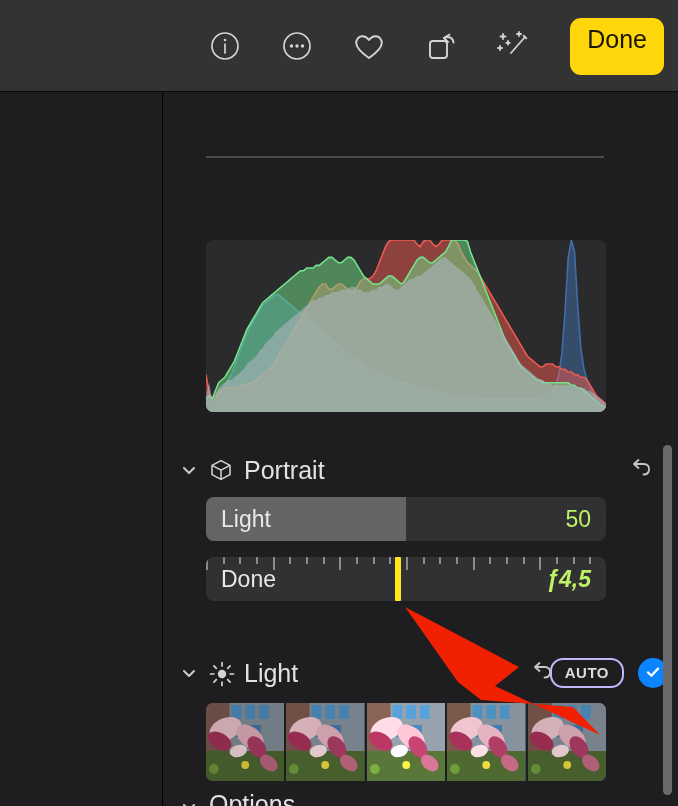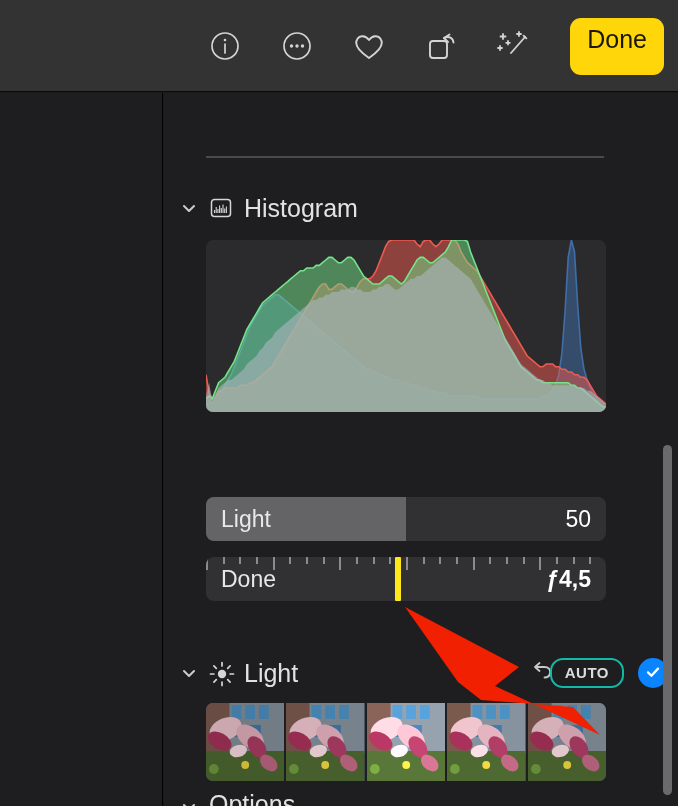--- a/index.html
+++ b/index.html
@@ -100,34 +100,34 @@
   .slider-fill {
     position: absolute; left: 0; top: 0; height: 100%;
     background: #646466;
   }
   .slider-name {
     position: absolute; left: 15px; top: 50%; transform: translateY(-50%);
     font-size: 23px; color: #e8e8e8;
   }
   .slider-val {
     position: absolute; right: 15px; top: 50%; transform: translateY(-50%);
-    font-size: 23px; color: #ffffff;
-  }
-  .slider-val.ital { font-weight: 700; }
+    font-size: 23px; color: #bef264;
+  }
+  .slider-val.ital { font-style: italic; font-weight: 700; }
   .ticks { position: absolute; left: 0; top: 0; width: 100%; height: 16px; }
   .tick { position: absolute; top: 0; width: 2px; background: #8b8b8d; }
   .knob {
     position: absolute; top: 0; width: 6px; height: 100%;
     background: #ffe819; border-radius: 1px;
   }
 
   
   .auto-pill {
     position: absolute; top: 50%; transform: translateY(-50%);
-    border: 2px solid #14b8a6; border-radius: 13px;
+    border: 2px solid #c4b5fd; border-radius: 13px;
     color: #dcdcdc; font-size: 15px; font-weight: 600;
     padding: 4px 13px 5px; letter-spacing: 0.5px; background: transparent;
     font-family: "Liberation Sans", sans-serif;
   }
   .check-btn {
     position: absolute; top: 50%; transform: translateY(-50%);
     width: 30px; height: 30px; border-radius: 50%;
     background: #0a84ff; display: flex; align-items: center; justify-content: center;
     border: none; cursor: pointer;
   }
@@ -216,49 +216,56 @@
       <button class="done-btn">Done</button>
     </div>
   </div>
 
   <div class="left-pane"></div>
 
   <div class="panel">
 
     <div class="adjust-rule"></div>
 
-    <div class="sec-head" style="top:98px;">
-      <span class="chev">
-        <svg width="18" height="18" viewBox="0 0 18 18" fill="none" stroke="currentColor" stroke-width="2.1" stroke-linecap="round" stroke-linejoin="round">
-            <path d="M4 7 L9 12 L14 7"></path>
-          </svg>
-      </span>
-      <span class="sec-icon">
-        <svg width="24" height="24" viewBox="0 0 24 24" fill="none" stroke="currentColor" stroke-width="1.5">
-          <rect x="2.5" y="3.5" width="19" height="17" rx="3"></rect>
-          <path d="M5.5 17 v-3 M7.2 17 v-6 M8.9 17 v-4 M10.6 17 v-7.5 M12.3 17 v-5 M14 17 v-8.5 M15.7 17 v-4.5 M17.4 17 v-6.5" stroke-width="1.1"></path>
-        </svg>
-      </span>
-      <span class="sec-label">Histogram</span>
-    </div>
 
     <div class="histo-box">
       <svg viewBox="0 0 400 172" preserveAspectRatio="none">
         <g id="histogram-paths">
             <path d="M0.0 164.0 L3.1 161.3 L6.3 164.0 L9.4 158.7 L12.6 153.3 L15.7 150.7 L18.9 145.3 L22.0 140.0 L25.2 134.7 L28.3 126.7 L31.5 118.7 L34.6 110.7 L37.8 102.7 L40.9 94.7 L44.1 86.7 L47.2 81.4 L50.4 76.0 L53.5 70.7 L56.7 65.4 L59.8 62.7 L63.0 60.0 L66.1 57.4 L69.3 54.7 L72.4 54.7 L75.6 57.4 L78.7 60.0 L81.9 62.7 L85.0 65.4 L88.2 68.0 L91.3 70.7 L94.5 73.4 L97.6 76.0 L100.8 78.7 L103.9 81.4 L107.1 84.0 L110.2 86.7 L113.4 89.4 L116.5 92.0 L119.7 94.7 L122.8 97.4 L126.0 100.0 L129.1 102.7 L132.3 105.3 L135.4 108.0 L138.6 110.7 L141.7 113.3 L144.9 116.0 L148.0 118.7 L151.2 121.3 L154.3 124.0 L157.5 126.7 L160.6 129.3 L163.8 129.3 L166.9 132.0 L170.1 132.0 L173.2 134.7 L176.4 134.7 L179.5 137.3 L182.7 137.3 L185.8 140.0 L189.0 140.0 L192.1 140.0 L195.3 142.7 L198.4 142.7 L201.6 142.7 L204.7 145.3 L207.9 145.3 L211.0 145.3 L214.2 148.0 L217.3 148.0 L220.5 148.0 L223.6 150.7 L226.8 150.7 L229.9 150.7 L233.1 153.3 L236.2 153.3 L239.4 153.3 L242.5 156.0 L245.7 156.0 L248.8 156.0 L252.0 156.0 L255.1 156.0 L258.3 156.0 L261.4 156.0 L264.6 156.0 L267.7 156.0 L270.9 156.0 L274.0 158.7 L277.2 158.7 L280.3 158.7 L283.5 158.7 L286.6 158.7 L289.8 158.7 L292.9 158.7 L296.1 158.7 L299.2 158.7 L302.4 158.7 L305.5 158.7 L308.7 158.7 L311.8 158.7 L315.0 158.7 L318.1 158.7 L321.3 158.7 L324.4 158.7 L327.6 158.7 L330.7 158.7 L333.9 158.7 L337.0 156.0 L340.2 156.0 L343.3 153.3 L346.5 150.7 L349.6 145.3 L352.8 134.7 L355.9 113.3 L359.1 70.7 L362.2 17.4 L365.4 0.0 L368.5 12.0 L371.7 65.4 L374.8 108.0 L378.0 129.3 L381.1 140.0 L384.3 148.0 L387.4 153.3 L390.6 158.7 L393.7 161.3 L396.9 164.0 L400.0 166.7 L400 172 L0 172 Z" fill="#3f6ea8" fill-opacity="0.50"></path>
             <path d="M0.0 164.0 L3.1 161.3 L6.3 164.0 L9.4 158.7 L12.6 153.3 L15.7 150.7 L18.9 145.3 L22.0 140.0 L25.2 134.7 L28.3 126.7 L31.5 118.7 L34.6 110.7 L37.8 102.7 L40.9 94.7 L44.1 86.7 L47.2 81.4 L50.4 76.0 L53.5 70.7 L56.7 65.4 L59.8 62.7 L63.0 60.0 L66.1 57.4 L69.3 54.7 L72.4 54.7 L75.6 57.4 L78.7 60.0 L81.9 62.7 L85.0 65.4 L88.2 68.0 L91.3 70.7 L94.5 73.4 L97.6 76.0 L100.8 78.7 L103.9 81.4 L107.1 84.0 L110.2 86.7 L113.4 89.4 L116.5 92.0 L119.7 94.7 L122.8 97.4 L126.0 100.0 L129.1 102.7 L132.3 105.3 L135.4 108.0 L138.6 110.7 L141.7 113.3 L144.9 116.0 L148.0 118.7 L151.2 121.3 L154.3 124.0 L157.5 126.7 L160.6 129.3 L163.8 129.3 L166.9 132.0 L170.1 132.0 L173.2 134.7 L176.4 134.7 L179.5 137.3 L182.7 137.3 L185.8 140.0 L189.0 140.0 L192.1 140.0 L195.3 142.7 L198.4 142.7 L201.6 142.7 L204.7 145.3 L207.9 145.3 L211.0 145.3 L214.2 148.0 L217.3 148.0 L220.5 148.0 L223.6 150.7 L226.8 150.7 L229.9 150.7 L233.1 153.3 L236.2 153.3 L239.4 153.3 L242.5 156.0 L245.7 156.0 L248.8 156.0 L252.0 156.0 L255.1 156.0 L258.3 156.0 L261.4 156.0 L264.6 156.0 L267.7 156.0 L270.9 156.0 L274.0 158.7 L277.2 158.7 L280.3 158.7 L283.5 158.7 L286.6 158.7 L289.8 158.7 L292.9 158.7 L296.1 158.7 L299.2 158.7 L302.4 158.7 L305.5 158.7 L308.7 158.7 L311.8 158.7 L315.0 158.7 L318.1 158.7 L321.3 158.7 L324.4 158.7 L327.6 158.7 L330.7 158.7 L333.9 158.7 L337.0 156.0 L340.2 156.0 L343.3 153.3 L346.5 150.7 L349.6 145.3 L352.8 134.7 L355.9 113.3 L359.1 70.7 L362.2 17.4 L365.4 0.0 L368.5 12.0 L371.7 65.4 L374.8 108.0 L378.0 129.3 L381.1 140.0 L384.3 148.0 L387.4 153.3 L390.6 158.7 L393.7 161.3 L396.9 164.0 L400.0 166.7" fill="none" stroke="#3f6ea8" stroke-width="1.6"></path>
             <path d="M0.0 134.7 L3.1 153.3 L6.3 158.7 L9.4 156.0 L12.6 150.7 L15.7 150.7 L18.9 148.0 L22.0 148.0 L25.2 148.0 L28.3 148.0 L31.5 148.0 L34.6 145.3 L37.8 145.3 L40.9 145.3 L44.1 142.7 L47.2 142.7 L50.4 140.0 L53.5 137.3 L56.7 134.7 L59.8 132.0 L63.0 129.3 L66.1 126.7 L69.3 121.3 L72.4 116.0 L75.6 110.7 L78.7 105.3 L81.9 100.0 L85.0 94.7 L88.2 89.4 L91.3 84.0 L94.5 78.7 L97.6 73.4 L100.8 68.0 L103.9 62.7 L107.1 57.4 L110.2 52.0 L113.4 46.7 L116.5 44.0 L119.7 44.0 L122.8 49.4 L126.0 49.4 L129.1 46.7 L132.3 44.0 L135.4 44.0 L138.6 46.7 L141.7 49.4 L144.9 52.0 L148.0 52.0 L151.2 46.7 L154.3 41.4 L157.5 38.7 L160.6 38.7 L163.8 38.7 L166.9 36.0 L170.1 30.7 L173.2 22.7 L176.4 14.7 L179.5 6.7 L182.7 1.4 L185.8 0.0 L189.0 0.0 L192.1 0.0 L195.3 0.0 L198.4 0.0 L201.6 0.0 L204.7 0.0 L207.9 0.0 L211.0 4.0 L214.2 6.7 L217.3 1.4 L220.5 0.0 L223.6 0.0 L226.8 4.0 L229.9 6.7 L233.1 4.0 L236.2 0.0 L239.4 0.0 L242.5 0.0 L245.7 0.0 L248.8 0.0 L252.0 4.0 L255.1 12.0 L258.3 17.4 L261.4 22.7 L264.6 25.4 L267.7 28.0 L270.9 30.7 L274.0 36.0 L277.2 41.4 L280.3 46.7 L283.5 52.0 L286.6 57.4 L289.8 62.7 L292.9 68.0 L296.1 73.4 L299.2 78.7 L302.4 84.0 L305.5 89.4 L308.7 94.7 L311.8 100.0 L315.0 105.3 L318.1 110.7 L321.3 116.0 L324.4 118.7 L327.6 121.3 L330.7 124.0 L333.9 126.7 L337.0 126.7 L340.2 124.0 L343.3 124.0 L346.5 124.0 L349.6 126.7 L352.8 126.7 L355.9 129.3 L359.1 129.3 L362.2 132.0 L365.4 132.0 L368.5 134.7 L371.7 134.7 L374.8 137.3 L378.0 137.3 L381.1 140.0 L384.3 145.3 L387.4 150.7 L390.6 156.0 L393.7 158.7 L396.9 161.3 L400.0 164.0 L400 172 L0 172 Z" fill="#ef5a50" fill-opacity="0.50"></path>
             <path d="M0.0 134.7 L3.1 153.3 L6.3 158.7 L9.4 156.0 L12.6 150.7 L15.7 150.7 L18.9 148.0 L22.0 148.0 L25.2 148.0 L28.3 148.0 L31.5 148.0 L34.6 145.3 L37.8 145.3 L40.9 145.3 L44.1 142.7 L47.2 142.7 L50.4 140.0 L53.5 137.3 L56.7 134.7 L59.8 132.0 L63.0 129.3 L66.1 126.7 L69.3 121.3 L72.4 116.0 L75.6 110.7 L78.7 105.3 L81.9 100.0 L85.0 94.7 L88.2 89.4 L91.3 84.0 L94.5 78.7 L97.6 73.4 L100.8 68.0 L103.9 62.7 L107.1 57.4 L110.2 52.0 L113.4 46.7 L116.5 44.0 L119.7 44.0 L122.8 49.4 L126.0 49.4 L129.1 46.7 L132.3 44.0 L135.4 44.0 L138.6 46.7 L141.7 49.4 L144.9 52.0 L148.0 52.0 L151.2 46.7 L154.3 41.4 L157.5 38.7 L160.6 38.7 L163.8 38.7 L166.9 36.0 L170.1 30.7 L173.2 22.7 L176.4 14.7 L179.5 6.7 L182.7 1.4 L185.8 0.0 L189.0 0.0 L192.1 0.0 L195.3 0.0 L198.4 0.0 L201.6 0.0 L204.7 0.0 L207.9 0.0 L211.0 4.0 L214.2 6.7 L217.3 1.4 L220.5 0.0 L223.6 0.0 L226.8 4.0 L229.9 6.7 L233.1 4.0 L236.2 0.0 L239.4 0.0 L242.5 0.0 L245.7 0.0 L248.8 0.0 L252.0 4.0 L255.1 12.0 L258.3 17.4 L261.4 22.7 L264.6 25.4 L267.7 28.0 L270.9 30.7 L274.0 36.0 L277.2 41.4 L280.3 46.7 L283.5 52.0 L286.6 57.4 L289.8 62.7 L292.9 68.0 L296.1 73.4 L299.2 78.7 L302.4 84.0 L305.5 89.4 L308.7 94.7 L311.8 100.0 L315.0 105.3 L318.1 110.7 L321.3 116.0 L324.4 118.7 L327.6 121.3 L330.7 124.0 L333.9 126.7 L337.0 126.7 L340.2 124.0 L343.3 124.0 L346.5 124.0 L349.6 126.7 L352.8 126.7 L355.9 129.3 L359.1 129.3 L362.2 132.0 L365.4 132.0 L368.5 134.7 L371.7 134.7 L374.8 137.3 L378.0 137.3 L381.1 140.0 L384.3 145.3 L387.4 150.7 L390.6 156.0 L393.7 158.7 L396.9 161.3 L400.0 164.0" fill="none" stroke="#ef5a50" stroke-width="1.6"></path>
             <path d="M0.0 158.7 L3.1 156.0 L6.3 158.7 L9.4 150.7 L12.6 142.7 L15.7 140.0 L18.9 137.3 L22.0 132.0 L25.2 126.7 L28.3 121.3 L31.5 113.3 L34.6 105.3 L37.8 97.4 L40.9 89.4 L44.1 84.0 L47.2 78.7 L50.4 73.4 L53.5 68.0 L56.7 62.7 L59.8 60.0 L63.0 57.4 L66.1 54.7 L69.3 52.0 L72.4 49.4 L75.6 46.7 L78.7 44.0 L81.9 41.4 L85.0 38.7 L88.2 36.0 L91.3 33.4 L94.5 30.7 L97.6 30.7 L100.8 28.0 L103.9 28.0 L107.1 28.0 L110.2 25.4 L113.4 25.4 L116.5 22.7 L119.7 20.0 L122.8 17.4 L126.0 17.4 L129.1 20.0 L132.3 22.7 L135.4 22.7 L138.6 20.0 L141.7 17.4 L144.9 17.4 L148.0 20.0 L151.2 25.4 L154.3 30.7 L157.5 36.0 L160.6 38.7 L163.8 41.4 L166.9 44.0 L170.1 44.0 L173.2 44.0 L176.4 41.4 L179.5 38.7 L182.7 36.0 L185.8 36.0 L189.0 38.7 L192.1 41.4 L195.3 44.0 L198.4 41.4 L201.6 36.0 L204.7 30.7 L207.9 25.4 L211.0 20.0 L214.2 17.4 L217.3 17.4 L220.5 20.0 L223.6 22.7 L226.8 22.7 L229.9 20.0 L233.1 17.4 L236.2 14.7 L239.4 12.0 L242.5 6.7 L245.7 0.0 L248.8 0.0 L252.0 0.0 L255.1 0.0 L258.3 0.0 L261.4 1.4 L264.6 12.0 L267.7 20.0 L270.9 28.0 L274.0 36.0 L277.2 44.0 L280.3 52.0 L283.5 60.0 L286.6 68.0 L289.8 76.0 L292.9 84.0 L296.1 92.0 L299.2 100.0 L302.4 105.3 L305.5 110.7 L308.7 116.0 L311.8 121.3 L315.0 126.7 L318.1 129.3 L321.3 132.0 L324.4 134.7 L327.6 137.3 L330.7 140.0 L333.9 140.0 L337.0 142.7 L340.2 142.7 L343.3 142.7 L346.5 142.7 L349.6 142.7 L352.8 142.7 L355.9 142.7 L359.1 142.7 L362.2 142.7 L365.4 145.3 L368.5 145.3 L371.7 148.0 L374.8 148.0 L378.0 150.7 L381.1 153.3 L384.3 156.0 L387.4 158.7 L390.6 161.3 L393.7 164.0 L396.9 166.7 L400.0 166.7 L400 172 L0 172 Z" fill="#74e38a" fill-opacity="0.50"></path>
             <path d="M0.0 158.7 L3.1 156.0 L6.3 158.7 L9.4 150.7 L12.6 142.7 L15.7 140.0 L18.9 137.3 L22.0 132.0 L25.2 126.7 L28.3 121.3 L31.5 113.3 L34.6 105.3 L37.8 97.4 L40.9 89.4 L44.1 84.0 L47.2 78.7 L50.4 73.4 L53.5 68.0 L56.7 62.7 L59.8 60.0 L63.0 57.4 L66.1 54.7 L69.3 52.0 L72.4 49.4 L75.6 46.7 L78.7 44.0 L81.9 41.4 L85.0 38.7 L88.2 36.0 L91.3 33.4 L94.5 30.7 L97.6 30.7 L100.8 28.0 L103.9 28.0 L107.1 28.0 L110.2 25.4 L113.4 25.4 L116.5 22.7 L119.7 20.0 L122.8 17.4 L126.0 17.4 L129.1 20.0 L132.3 22.7 L135.4 22.7 L138.6 20.0 L141.7 17.4 L144.9 17.4 L148.0 20.0 L151.2 25.4 L154.3 30.7 L157.5 36.0 L160.6 38.7 L163.8 41.4 L166.9 44.0 L170.1 44.0 L173.2 44.0 L176.4 41.4 L179.5 38.7 L182.7 36.0 L185.8 36.0 L189.0 38.7 L192.1 41.4 L195.3 44.0 L198.4 41.4 L201.6 36.0 L204.7 30.7 L207.9 25.4 L211.0 20.0 L214.2 17.4 L217.3 17.4 L220.5 20.0 L223.6 22.7 L226.8 22.7 L229.9 20.0 L233.1 17.4 L236.2 14.7 L239.4 12.0 L242.5 6.7 L245.7 0.0 L248.8 0.0 L252.0 0.0 L255.1 0.0 L258.3 0.0 L261.4 1.4 L264.6 12.0 L267.7 20.0 L270.9 28.0 L274.0 36.0 L277.2 44.0 L280.3 52.0 L283.5 60.0 L286.6 68.0 L289.8 76.0 L292.9 84.0 L296.1 92.0 L299.2 100.0 L302.4 105.3 L305.5 110.7 L308.7 116.0 L311.8 121.3 L315.0 126.7 L318.1 129.3 L321.3 132.0 L324.4 134.7 L327.6 137.3 L330.7 140.0 L333.9 140.0 L337.0 142.7 L340.2 142.7 L343.3 142.7 L346.5 142.7 L349.6 142.7 L352.8 142.7 L355.9 142.7 L359.1 142.7 L362.2 142.7 L365.4 145.3 L368.5 145.3 L371.7 148.0 L374.8 148.0 L378.0 150.7 L381.1 153.3 L384.3 156.0 L387.4 158.7 L390.6 161.3 L393.7 164.0 L396.9 166.7 L400.0 166.7" fill="none" stroke="#74e38a" stroke-width="1.6"></path>
             <path d="M0.0 156.0 L3.1 142.7 L6.3 161.3 L9.4 156.0 L12.6 148.0 L15.7 145.3 L18.9 142.7 L22.0 140.0 L25.2 140.0 L28.3 137.3 L31.5 134.7 L34.6 132.0 L37.8 129.3 L40.9 124.0 L44.1 121.3 L47.2 118.7 L50.4 116.0 L53.5 110.7 L56.7 108.0 L59.8 102.7 L63.0 100.0 L66.1 97.4 L69.3 92.0 L72.4 89.4 L75.6 86.7 L78.7 84.0 L81.9 81.4 L85.0 78.7 L88.2 76.0 L91.3 73.4 L94.5 70.7 L97.6 68.0 L100.8 65.4 L103.9 62.7 L107.1 60.0 L110.2 60.0 L113.4 57.4 L116.5 57.4 L119.7 54.7 L122.8 54.7 L126.0 52.0 L129.1 52.0 L132.3 52.0 L135.4 49.4 L138.6 49.4 L141.7 49.4 L144.9 46.7 L148.0 46.7 L151.2 49.4 L154.3 49.4 L157.5 52.0 L160.6 52.0 L163.8 52.0 L166.9 49.4 L170.1 49.4 L173.2 46.7 L176.4 46.7 L179.5 44.0 L182.7 44.0 L185.8 46.7 L189.0 49.4 L192.1 49.4 L195.3 46.7 L198.4 44.0 L201.6 41.4 L204.7 38.7 L207.9 38.7 L211.0 36.0 L214.2 36.0 L217.3 33.4 L220.5 30.7 L223.6 28.0 L226.8 25.4 L229.9 22.7 L233.1 20.0 L236.2 17.4 L239.4 17.4 L242.5 20.0 L245.7 22.7 L248.8 25.4 L252.0 28.0 L255.1 30.7 L258.3 33.4 L261.4 36.0 L264.6 38.7 L267.7 44.0 L270.9 49.4 L274.0 54.7 L277.2 60.0 L280.3 65.4 L283.5 70.7 L286.6 76.0 L289.8 81.4 L292.9 86.7 L296.1 92.0 L299.2 97.4 L302.4 102.7 L305.5 108.0 L308.7 113.3 L311.8 118.7 L315.0 124.0 L318.1 126.7 L321.3 129.3 L324.4 132.0 L327.6 134.7 L330.7 137.3 L333.9 140.0 L337.0 140.0 L340.2 142.7 L343.3 142.7 L346.5 145.3 L349.6 145.3 L352.8 145.3 L355.9 145.3 L359.1 145.3 L362.2 145.3 L365.4 145.3 L368.5 145.3 L371.7 148.0 L374.8 148.0 L378.0 148.0 L381.1 150.7 L384.3 150.7 L387.4 153.3 L390.6 156.0 L393.7 158.7 L396.9 161.3 L400.0 164.0 L400 172 L0 172 Z" fill="#a8b4bd" fill-opacity="0.62"></path>
           </g>
       </svg>
     </div>
 
+    <div class="sec-head" style="top:360px;">
+      <span class="chev">
+        <svg width="18" height="18" viewBox="0 0 18 18" fill="none" stroke="currentColor" stroke-width="2.1" stroke-linecap="round" stroke-linejoin="round">
+            <path d="M4 7 L9 12 L14 7"></path>
+          </svg>
+      </span>
+      <span class="sec-icon">
+        <svg width="24" height="24" viewBox="0 0 24 24" fill="none" stroke="currentColor" stroke-width="1.5" stroke-linejoin="round">
+          <path d="M12 2.6 L21 7.4 v9.2 L12 21.4 L3 16.6 V7.4 Z"></path>
+          <path d="M3 7.4 L12 12.2 L21 7.4"></path>
+          <path d="M12 12.2 V21.4"></path>
+        </svg>
+      </span>
+      <span class="sec-label">Portrait</span>
+      <span class="sec-action" style="right:24px;">
+        <svg width="26" height="26" viewBox="0 0 26 26" fill="none" stroke="currentColor" stroke-width="1.8" stroke-linecap="round" stroke-linejoin="round">
+          <path d="M7 9 H15.5 C19.5 9 21.5 11.5 21 15 C20.6 18 18 19.5 15.5 19.5"></path>
+          <path d="M10.5 5 L6 9 L10.5 13"></path>
+        </svg>
+      </span>
+    </div>
 
     <div class="slider" style="top:404px;">
       <div class="slider-fill" id="light-fill" style="width: 50%;"></div>
       <span class="slider-name">Light</span>
       <span class="slider-val">50</span>
     </div>
 
     <div class="slider" style="top:464px;">
       <div class="ticks" id="depth-ticks">
           <div class="tick" style="left: 0%; height: 13px;"></div>

